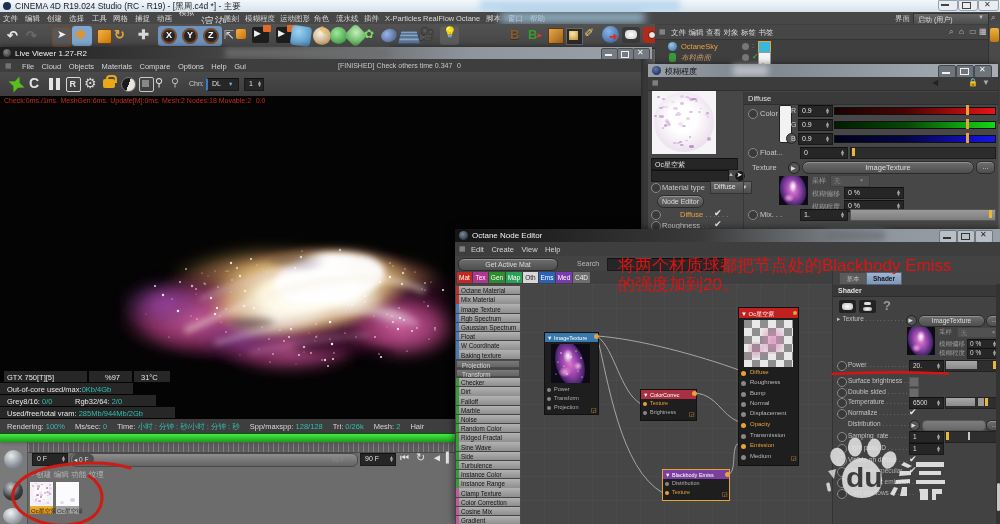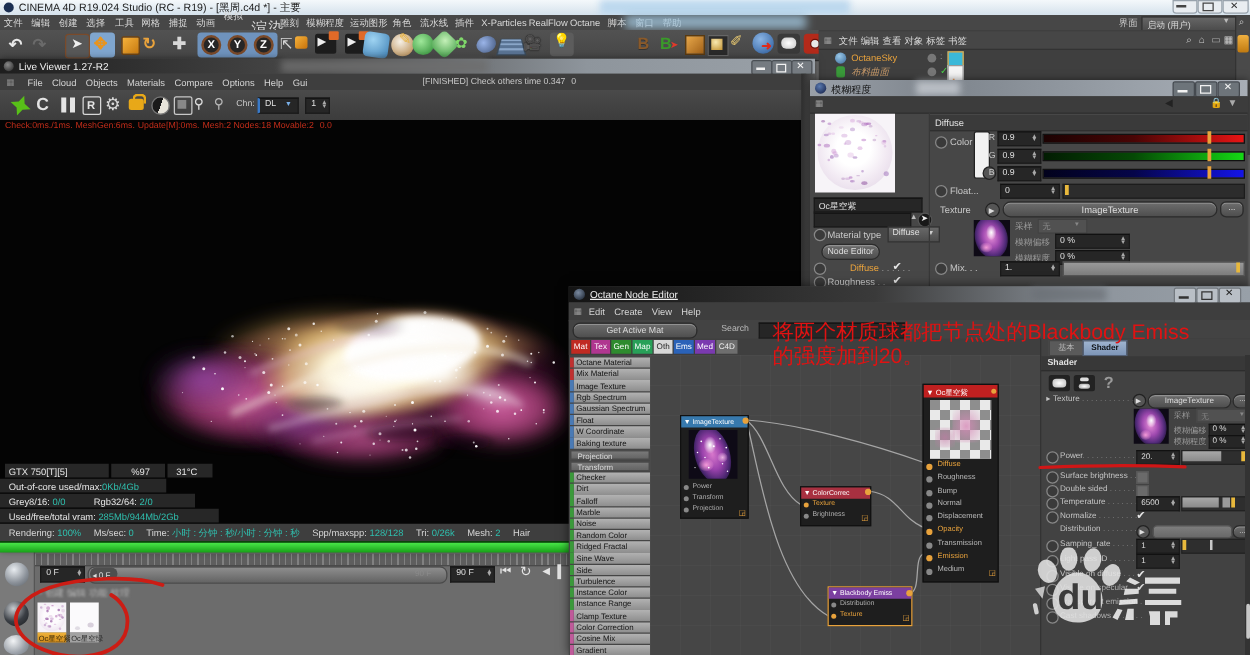--- a/index.html
+++ b/index.html
@@ -610,21 +610,21 @@
  <div class="tx" style="left:156px;top:146.5px;font-size:7px;color:#e0e0e0;">1.</div>
  <div class="spin" style="left:192px;top:147.5px;">▲<br>▼</div>
  <div class="a" style="left:202px;top:145px;width:144px;height:10px;background:linear-gradient(#9a9a9a,#7e7e7e);border:1px solid #555;"></div>
  <div class="a" style="left:341px;top:146px;width:3px;height:8px;background:#e8b83c;"></div>
 </div>
 
 <div class="a" style="left:455px;top:229px;width:545px;height:295px;background:#454545;box-shadow:0 0 8px rgba(0,0,0,.6);">
 
  <div class="a" style="left:0;top:0;width:545px;height:13px;background:linear-gradient(90deg,#141414,#3a3a3a 45%,#8e959d 78%,#98a0a8);"></div>
  <div class="a" style="left:4px;top:2px;width:9px;height:9px;border-radius:50%;background:radial-gradient(circle at 40% 35%,#7a8aa0,#141c28);"></div>
- <div class="tx" style="left:17px;top:2px;font-size:8px;color:#f0f0f0;text-decoration:underline;">Octane Node Editor</div>
+ <div class="tx" style="left:17px;top:2px;font-size:8px;color:#f0f0f0;">Octane Node Editor</div>
  <div class="a" style="left:370px;top:1px;width:60px;height:11px;background:#6a6f75;filter:blur(3px);opacity:.7;"></div>
  <div class="a" style="left:484px;top:1px;width:16px;height:11px;background:#b9bfc6;border:1px solid #73797f;border-radius:2px;"></div>
  <div class="a" style="left:488px;top:8px;width:8px;height:2px;background:#333;"></div>
  <div class="a" style="left:502px;top:1px;width:16px;height:11px;background:#b9bfc6;border:1px solid #73797f;border-radius:2px;"></div>
  <div class="a" style="left:506px;top:4px;width:7px;height:5px;border:1px solid #333;"></div>
  <div class="a" style="left:520px;top:1px;width:16px;height:11px;background:#b9bfc6;border:1px solid #73797f;border-radius:2px;"></div>
  <div class="tx" style="left:525px;top:1px;font-size:8px;color:#222;">✕</div>
 
  <div class="a" style="left:0;top:13px;width:545px;height:14px;background:#3e3e3e;border-bottom:1px solid #303030;"></div>
  <div class="tx" style="left:4px;top:16px;font-size:7px;color:#999;">▦</div>

